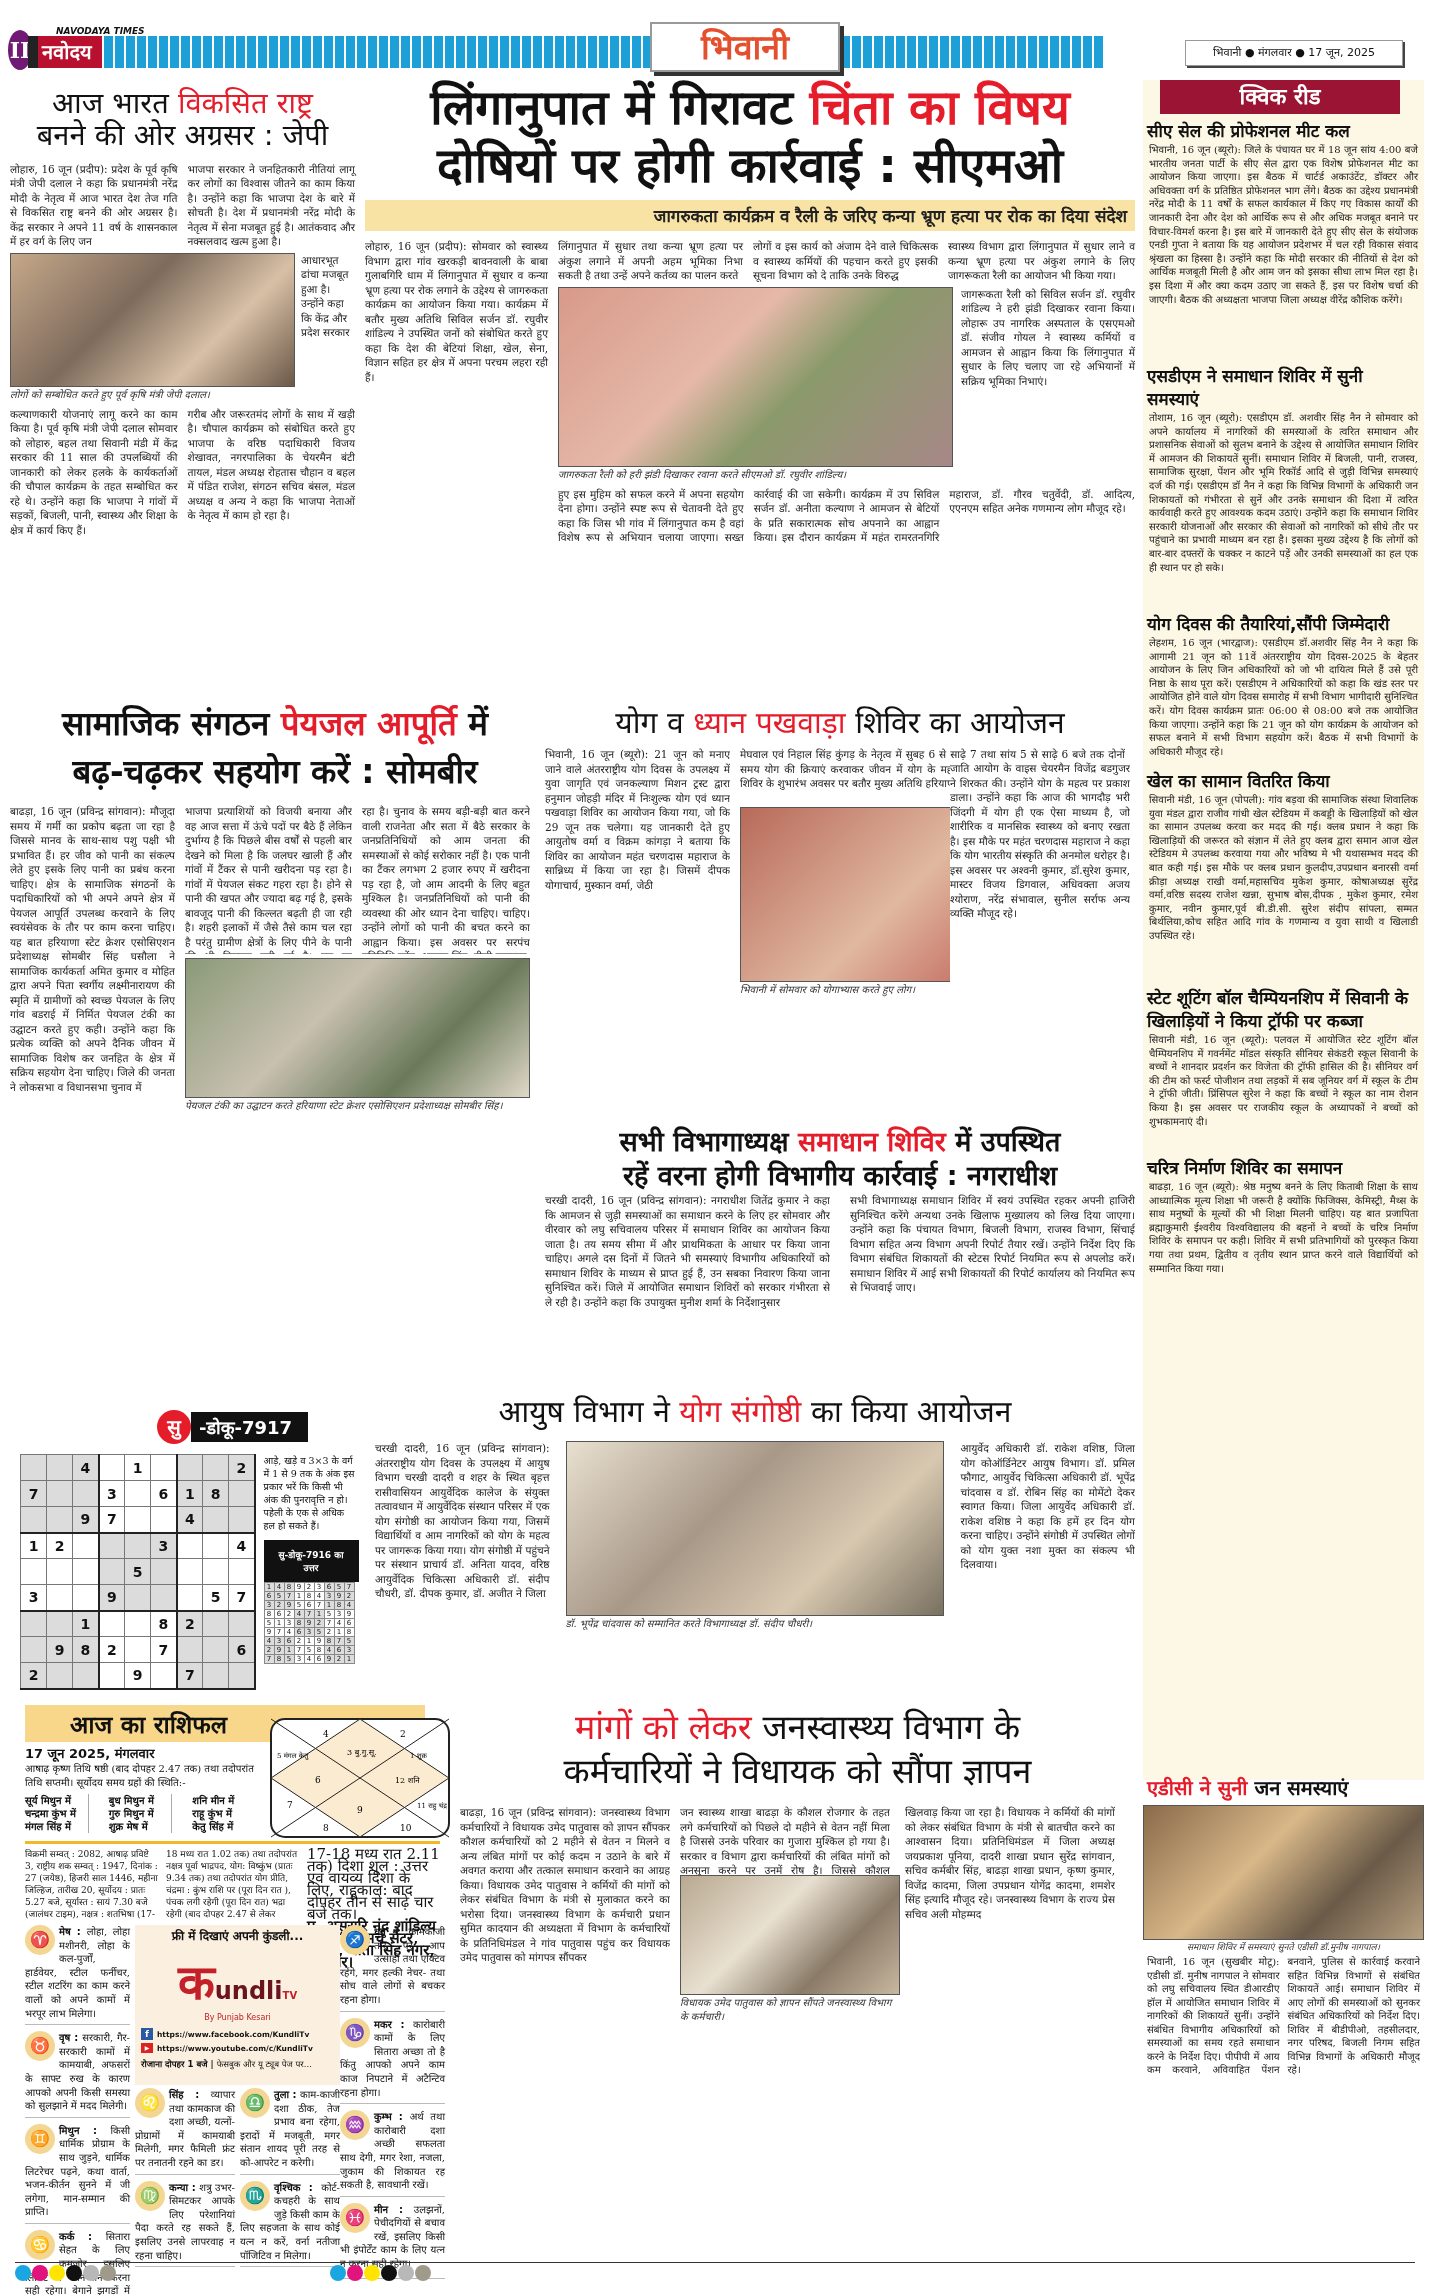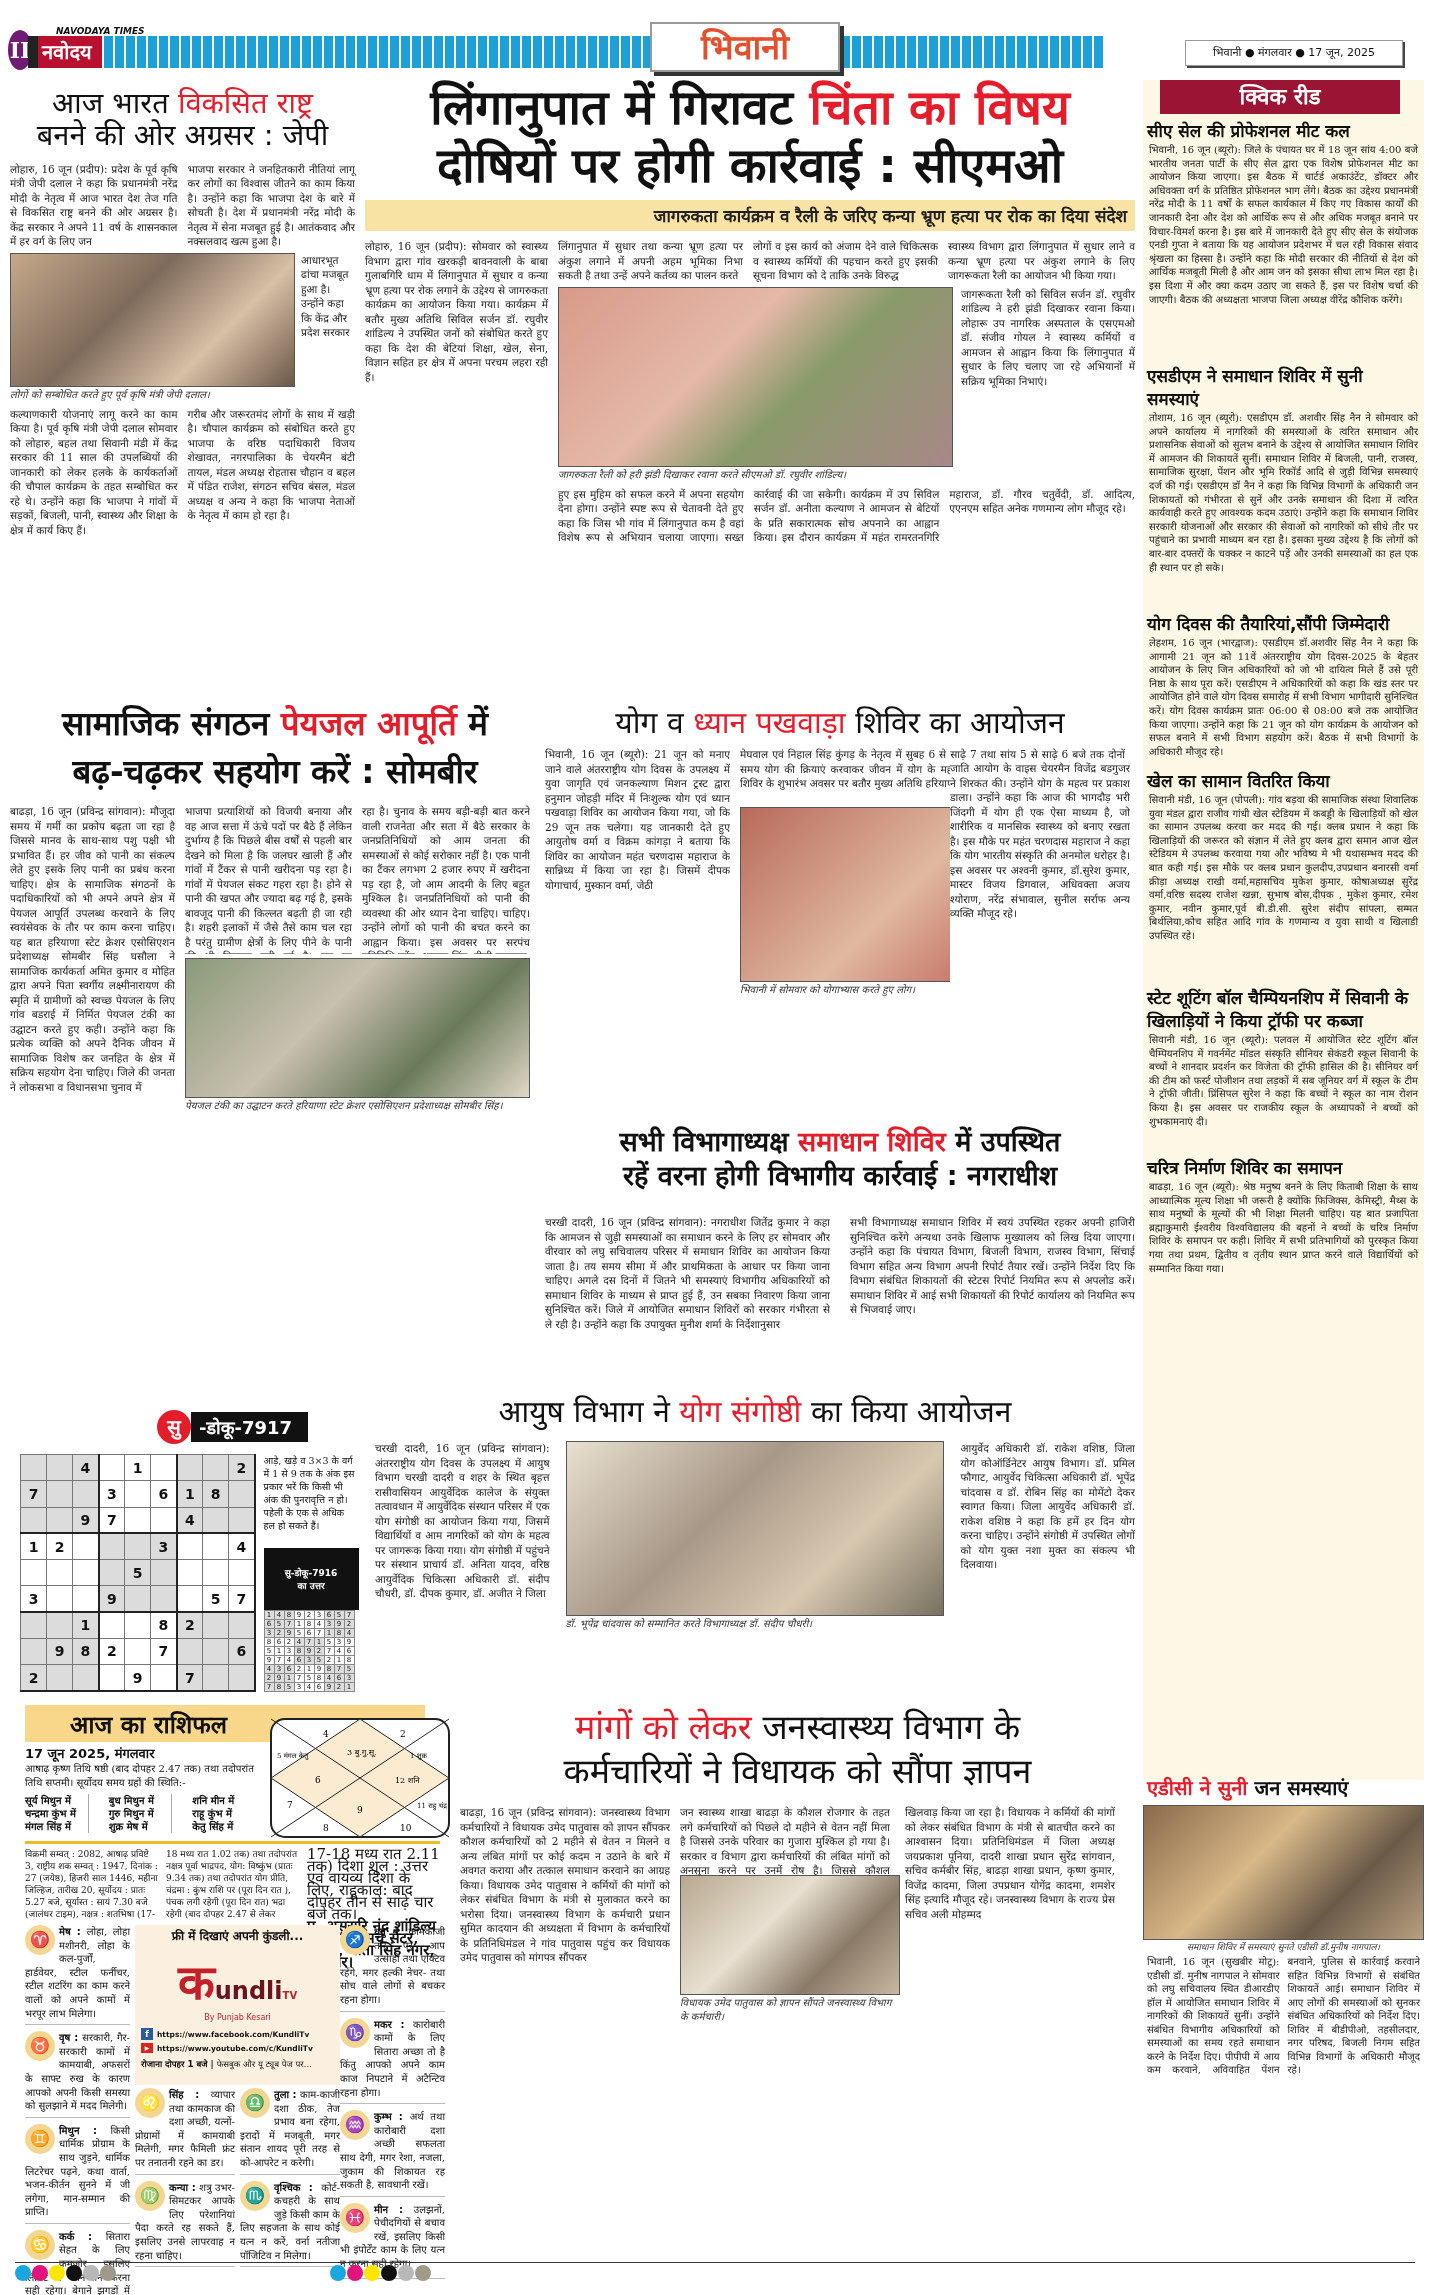--- a/index.html
+++ b/index.html
@@ -125,21 +125,21 @@
     </div>
   </div>
   <div class="body-text abs" style="left:405px;top:55px;width:180px;height:320px;overflow:hidden;background:#fff">जाति आयोग के वाइस चेयरमैन विजेंद्र बडगुजर ने शिरकत की। उन्होंने योग के महत्व पर प्रकाश डाला। उन्होंने कहा कि आज की भागदौड़ भरी जिंदगी में योग ही एक ऐसा माध्यम है, जो शारीरिक व मानसिक स्वास्थ्य को बनाए रखता है। इस मौके पर महंत चरणदास महाराज ने कहा कि योग भारतीय संस्कृति की अनमोल धरोहर है। इस अवसर पर अश्वनी कुमार, डॉ.सुरेश कुमार, मास्टर विजय डिगवाल, अधिवक्ता अजय श्योराण, नरेंद्र संभावाल, सुनील सर्राफ अन्य व्यक्ति मौजूद रहे।</div>
 </div>
 
 <div class="abs" style="left:545px;top:1125px;width:590px">
   <div class="hl" style="font-size:27px;line-height:34px;text-align:center">
     <span>सभी विभागाध्यक्ष </span><span class="red">समाधान शिविर</span><span> में उपस्थित</span><br>
     <span>रहें वरना होगी विभागीय कार्रवाई : नगराधीश</span>
   </div>
-  <div style="display:flex;gap:20px;margin-top:22px">
+  <div style="display:flex;gap:20px;margin-top:0">
     <div class="body-text" style="width:285px;height:160px;overflow:hidden">चरखी दादरी, 16 जून (प्रविन्द्र सांगवान): नगराधीश जितेंद्र कुमार ने कहा कि आमजन से जुड़ी समस्याओं का समाधान करने के लिए हर सोमवार और वीरवार को लघु सचिवालय परिसर में समाधान शिविर का आयोजन किया जाता है। तय समय सीमा में और प्राथमिकता के आधार पर किया जाना चाहिए। अगले दस दिनों में जितने भी समस्याएं विभागीय अधिकारियों को समाधान शिविर के माध्यम से प्राप्त हुई हैं, उन सबका निवारण किया जाना सुनिश्चित करें। जिले में आयोजित समाधान शिविरों को सरकार गंभीरता से ले रही है। उन्होंने कहा कि उपायुक्त मुनीश शर्मा के निर्देशानुसार</div>
     <div class="body-text" style="width:285px;height:160px;overflow:hidden">सभी विभागाध्यक्ष समाधान शिविर में स्वयं उपस्थित रहकर अपनी हाजिरी सुनिश्चित करेंगे अन्यथा उनके खिलाफ मुख्यालय को लिख दिया जाएगा। उन्होंने कहा कि पंचायत विभाग, बिजली विभाग, राजस्व विभाग, सिंचाई विभाग सहित अन्य विभाग अपनी रिपोर्ट तैयार रखें। उन्होंने निर्देश दिए कि विभाग संबंधित शिकायतों की स्टेटस रिपोर्ट नियमित रूप से अपलोड करें। समाधान शिविर में आई सभी शिकायतों की रिपोर्ट कार्यालय को नियमित रूप से भिजवाई जाए।</div>
   </div>
 </div>
 
 <div class="abs" style="left:20px;top:1410px;width:345px">
   <div style="display:flex;align-items:center;justify-content:center;margin-left:80px">
     <span style="display:inline-block;width:34px;height:34px;border-radius:50%;background:#e51d2a;color:#fff;font:bold 20px 'DejaVu Sans',sans-serif;text-align:center;line-height:34px">सु</span>
     <span style="background:#111;color:#fff;font:bold 18px 'DejaVu Sans',sans-serif;padding:3px 16px 3px 8px">-डोकू-7917</span>
   </div>
@@ -242,21 +242,21 @@
             <td>9</td>
             <td></td>
             <td class="sh">7</td>
             <td class="sh"></td>
             <td class="sh"></td>
           </tr>
         </tbody>
       </table>
     <div style="width:95px">
       <div style="font-size:9.5px;line-height:13px">आड़े, खड़े व 3×3 के वर्ग में 1 से 9 तक के अंक इस प्रकार भरें कि किसी भी अंक की पुनरावृत्ति न हो। पहेली के एक से अधिक हल हो सकते हैं।</div>
-      <div style="background:#111;color:#fff;font:bold 9px 'DejaVu Sans',sans-serif;padding:18px;margin-top:16px;text-align:center">सु-डोकू-7916 का उत्तर</div>
+      <div style="background:#111;color:#fff;font:bold 9px 'DejaVu Sans',sans-serif;padding:8px;margin-top:8px;text-align:center">सु-डोकू-7916 का उत्तर</div>
       <table class="sol" id="sudoku-solution">
           <tbody>
             <tr>
               <td style="background: rgb(221, 221, 221);">1</td>
               <td style="background: rgb(221, 221, 221);">4</td>
               <td style="background: rgb(221, 221, 221);">8</td>
               <td>9</td>
               <td>2</td>
               <td>3</td>
               <td style="background: rgb(221, 221, 221);">6</td>

